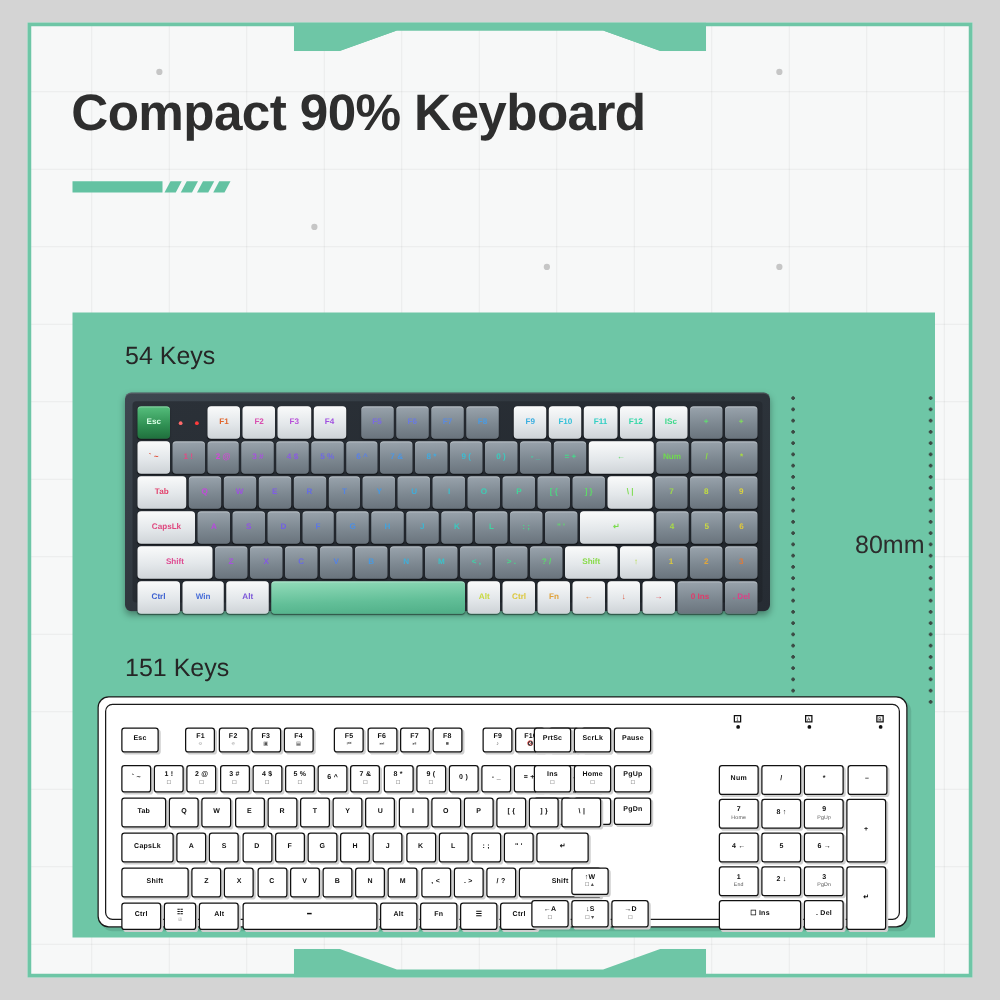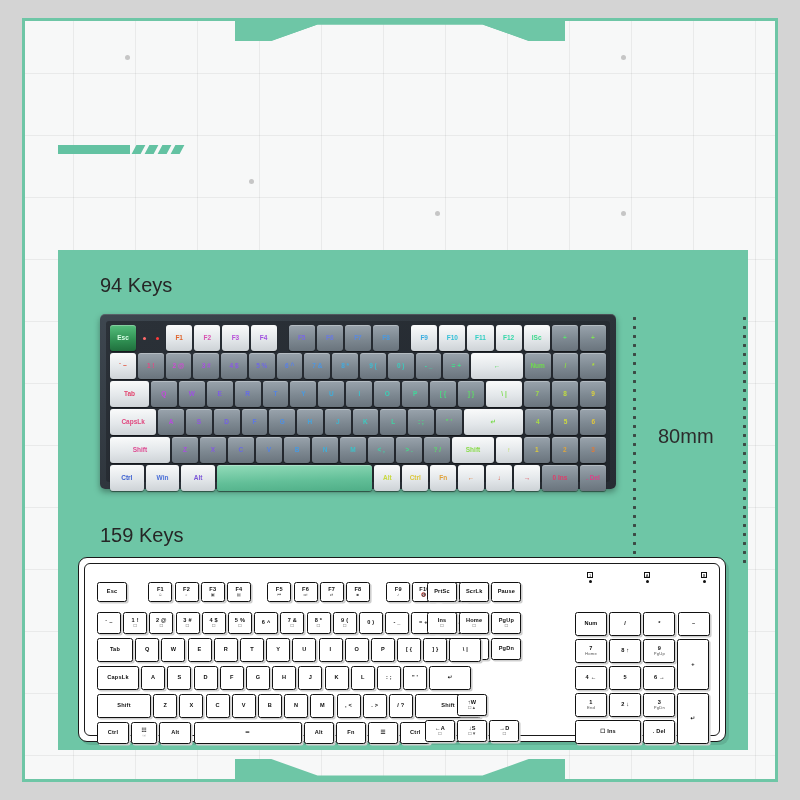--- a/index.html
+++ b/index.html
@@ -122,33 +122,34 @@
 
   <div class="gdot" style="left:100px;top:34px"></div>
   <div class="gdot" style="left:596px;top:34px"></div>
   <div class="gdot" style="left:224px;top:158px"></div>
   <div class="gdot" style="left:410px;top:190px"></div>
   <div class="gdot" style="left:596px;top:190px"></div>
 
   <div class="notch top"></div>
   <div class="notch bot"></div>
 
+  <h1 id="title">Compact 90% Keyboard</h1>
 
   <div id="accent">
     <span class="bar"></span>
     <span class="sl"></span>
     <span class="sl"></span>
     <span class="sl"></span>
     <span class="sl"></span>
   </div>
 
 
   <div id="panel">
 
-    <div class="kb-label" style="left:42px;top:24px">94 Keys</div>
+    <div class="kb-label" style="left:42px;top:24px">54 Keys</div>
 
     <div id="kb-dark">
       <div class="inner">
 
         <div class="drow">
           <div class="dk esc">Esc</div>
           <div class="dk leds">
             <span class="led" style="background:#ff6a6a"></span>
             <span class="led" style="background:#ff3b3b"></span>
           </div>
@@ -262,23 +263,23 @@
           <div class="dk lt" style="color:#e0444e">→</div>
           <div class="dk" style="flex:1.4 1 0;color:#e03c6a">0 Ins</div>
           <div class="dk" style="color:#de3f88">. Del</div>
         </div>
 
       </div>
     </div>
 
     <div class="dotline" style="left:575px;top:64px;height:254px"></div>
     <div class="dotline" style="left:685px;top:64px;height:254px"></div>
-    <div id="mm" style="left:600px;top:175px">80mm</div>
-
-    <div class="kb-label" style="left:42px;top:274px">159 Keys</div>
+    <div id="mm" style="left:626px;top:175px">80mm</div>
+
+    <div class="kb-label" style="left:42px;top:274px">151 Keys</div>
 
     <div id="kb-white">
       <div class="wplate"></div>
 
       <div class="wled" style="left:508px;top:14px">
         <span class="box">1</span>
           <span class="dot"></span>
         </div>
       <div class="wled" style="left:565px;top:14px">
         <span class="box">A</span>

